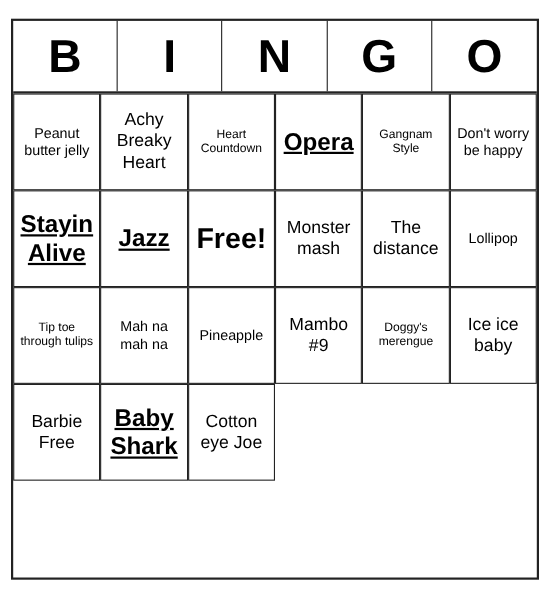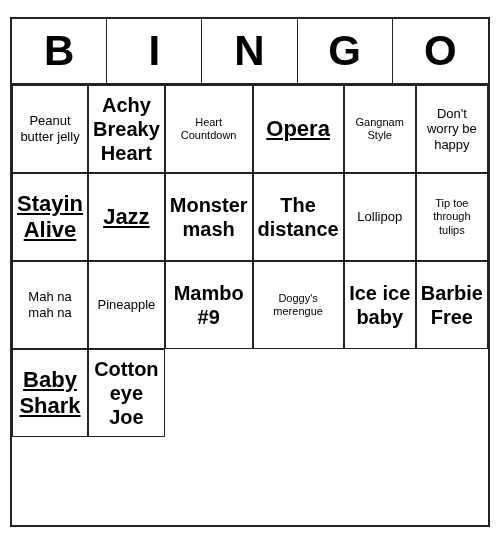--- a/index.html
+++ b/index.html
@@ -45,22 +45,22 @@
       height: 88px;
       padding: 4px;
       line-height: 1.2;
     }
     .bingo-cell.large {
       font-size: 22px;
       font-weight: bold;
       text-decoration: underline;
     }
     .bingo-cell.medium {
-      font-size: 20px;
-      font-weight: bold;
+      font-size: 16px;
+      font-weight: normal;
     }
     .bingo-cell.small {
       font-size: 13px;
     }
     .bingo-cell.xsmall {
       font-size: 11px;
     }
     .bingo-cell.free {
       font-size: 26px;
       font-weight: bold;
@@ -79,20 +79,21 @@
     </div>
   <div class="bingo-grid">
   <div class="bingo-cell small">Peanut butter jelly</div>
       <div class="bingo-cell medium">Achy Breaky Heart</div>
       <div class="bingo-cell xsmall">Heart Countdown</div>
       <div class="bingo-cell large">Opera</div>
       <div class="bingo-cell xsmall">Gangnam Style</div>
       <div class="bingo-cell small">Don't worry be happy</div>
       <div class="bingo-cell large">Stayin Alive</div>
       <div class="bingo-cell large">Jazz</div>
+      <div class="bingo-cell free">Free!</div>
       <div class="bingo-cell medium">Monster mash</div>
       <div class="bingo-cell medium">The distance</div>
       <div class="bingo-cell small">Lollipop</div>
       <div class="bingo-cell xsmall">Tip toe through tulips</div>
       <div class="bingo-cell small">Mah na mah na</div>
       <div class="bingo-cell small">Pineapple</div>
       <div class="bingo-cell medium">Mambo #9</div>
       <div class="bingo-cell xsmall">Doggy's merengue</div>
       <div class="bingo-cell medium">Ice ice baby</div>
       <div class="bingo-cell medium">Barbie Free</div>

